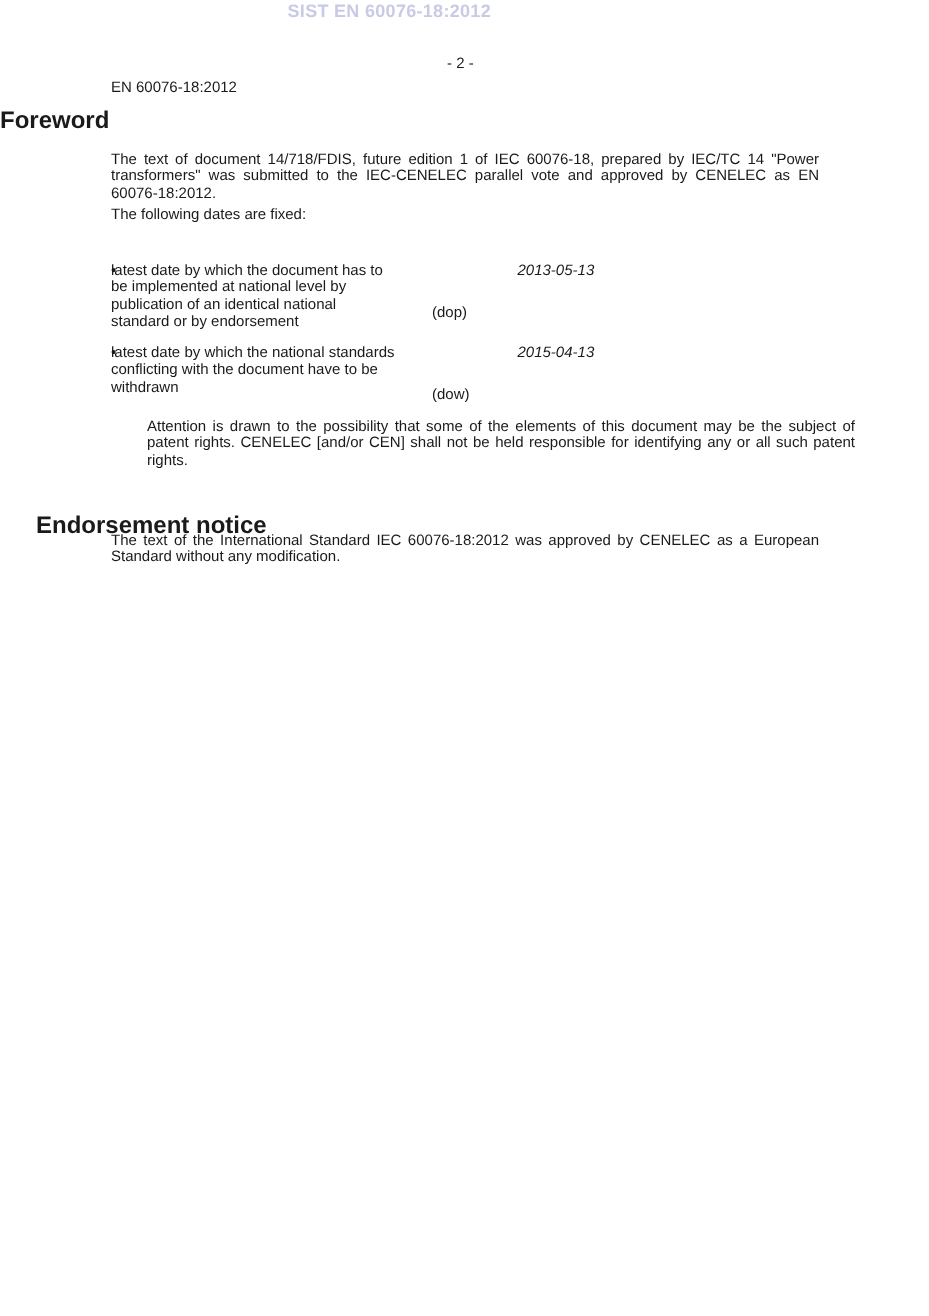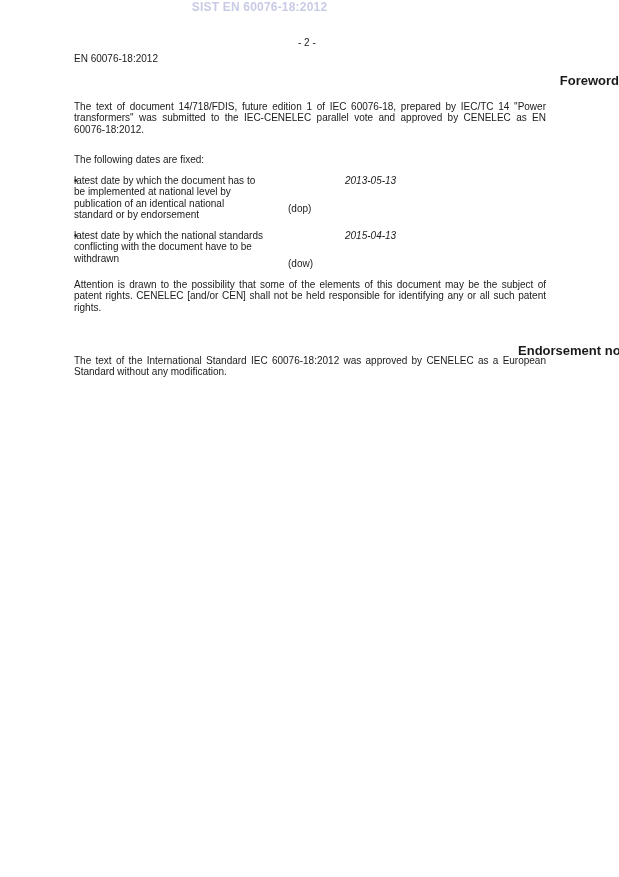--- a/index.html
+++ b/index.html
@@ -2,53 +2,53 @@
 <html><head>
 <meta charset="utf-8">
 <style>
   html, body { margin: 0; padding: 0; background: #ffffff; }
   body { width: 619px; height: 877px; position: relative; overflow: hidden;
          font-family: "Liberation Sans", sans-serif; color: #1a1a1a; }
   .watermark { position: absolute; top: 0; left: 0; width: 519px; text-align: center;
                font-size: 12px; font-weight: bold; color: #c9cbe6; line-height: 14px; letter-spacing: 0.2px; }
   .hdr-left { position: absolute; left: 74px; top: 37px; font-size: 10px; line-height: 12px; margin-top: 16px; }
   .hdr-center { position: absolute; left: 298px; top: 37px; font-size: 10px; line-height: 12px; }
-  .h1 { position: absolute; left: 0; width: 619px; text-align: right; font-weight: bold; font-size: 13px; line-height: 14px; }
+  .h1 { position: absolute; left: 0; width: 619px; text-align: left; font-weight: bold; font-size: 16px; line-height: 14px; }
   .para { position: absolute; left: 74px; width: 472px; font-size: 10px; line-height: 11.4px; text-align: justify; }
   .bullet-row { position: absolute; left: 74px; font-size: 10px; line-height: 11.4px; }
   .bullet-row .dot { position: absolute; left: 0; top: 0; }
   .bullet-row .txt { position: absolute; left: 0; top: 0; width: 190px; }
   .bullet-row .code { position: absolute; left: 214px; top: 0; margin-top: 28px; }
   .bullet-row .date { position: absolute; left: 271px; top: 0; white-space: nowrap; font-style: italic; }
 </style>
 </head>
 <body>
 
 <div class="watermark">SIST EN 60076-18:2012</div>
 
 <div class="hdr-left">EN 60076-18:2012</div>
 <div class="hdr-center">- 2 -</div>
 
 <div class="h1" style="top:74px;">Foreword</div>
 
 <div class="para" style="top:101px;">The text of document 14/718/FDIS, future edition 1 of IEC 60076-18, prepared by IEC/TC 14 "Power transformers" was submitted to the IEC-CENELEC parallel vote and approved by CENELEC as EN 60076-18:2012.</div>
 
-<div class="para" style="top:154px;">The following dates are fixed:</div>
+<div class="para" style="top:138px;">The following dates are fixed:</div>
 
 <div class="bullet-row" style="top:175px;">
   <span class="dot">•</span>
   <span class="txt">latest date by which the document has to be implemented at national level by publication of an identical national standard or by endorsement</span>
   <span class="code">(dop)</span>
   <span class="date">2013-05-13</span>
 </div>
 
 <div class="bullet-row" style="top:230px;">
   <span class="dot">•</span>
   <span class="txt">latest date by which the national standards conflicting with the document have to be withdrawn</span>
   <span class="code">(dow)</span>
   <span class="date">2015-04-13</span>
 </div>
 
-<div class="para" style="top:279px;">Attention is drawn to the possibility that some of the elements of this document may be the subject of patent rights. CENELEC [and/or CEN] shall not be held responsible for identifying any or all such patent rights.</div>
+<div class="para" style="top:279px;margin-left:24px;">Attention is drawn to the possibility that some of the elements of this document may be the subject of patent rights. CENELEC [and/or CEN] shall not be held responsible for identifying any or all such patent rights.</div>
 
 <div class="h1" style="top:344px;margin-left:24px;">Endorsement notice</div>
 
 <div class="para" style="top:355px;">The text of the International Standard IEC 60076-18:2012 was approved by CENELEC as a European Standard without any modification.</div>
 
 </body></html>

